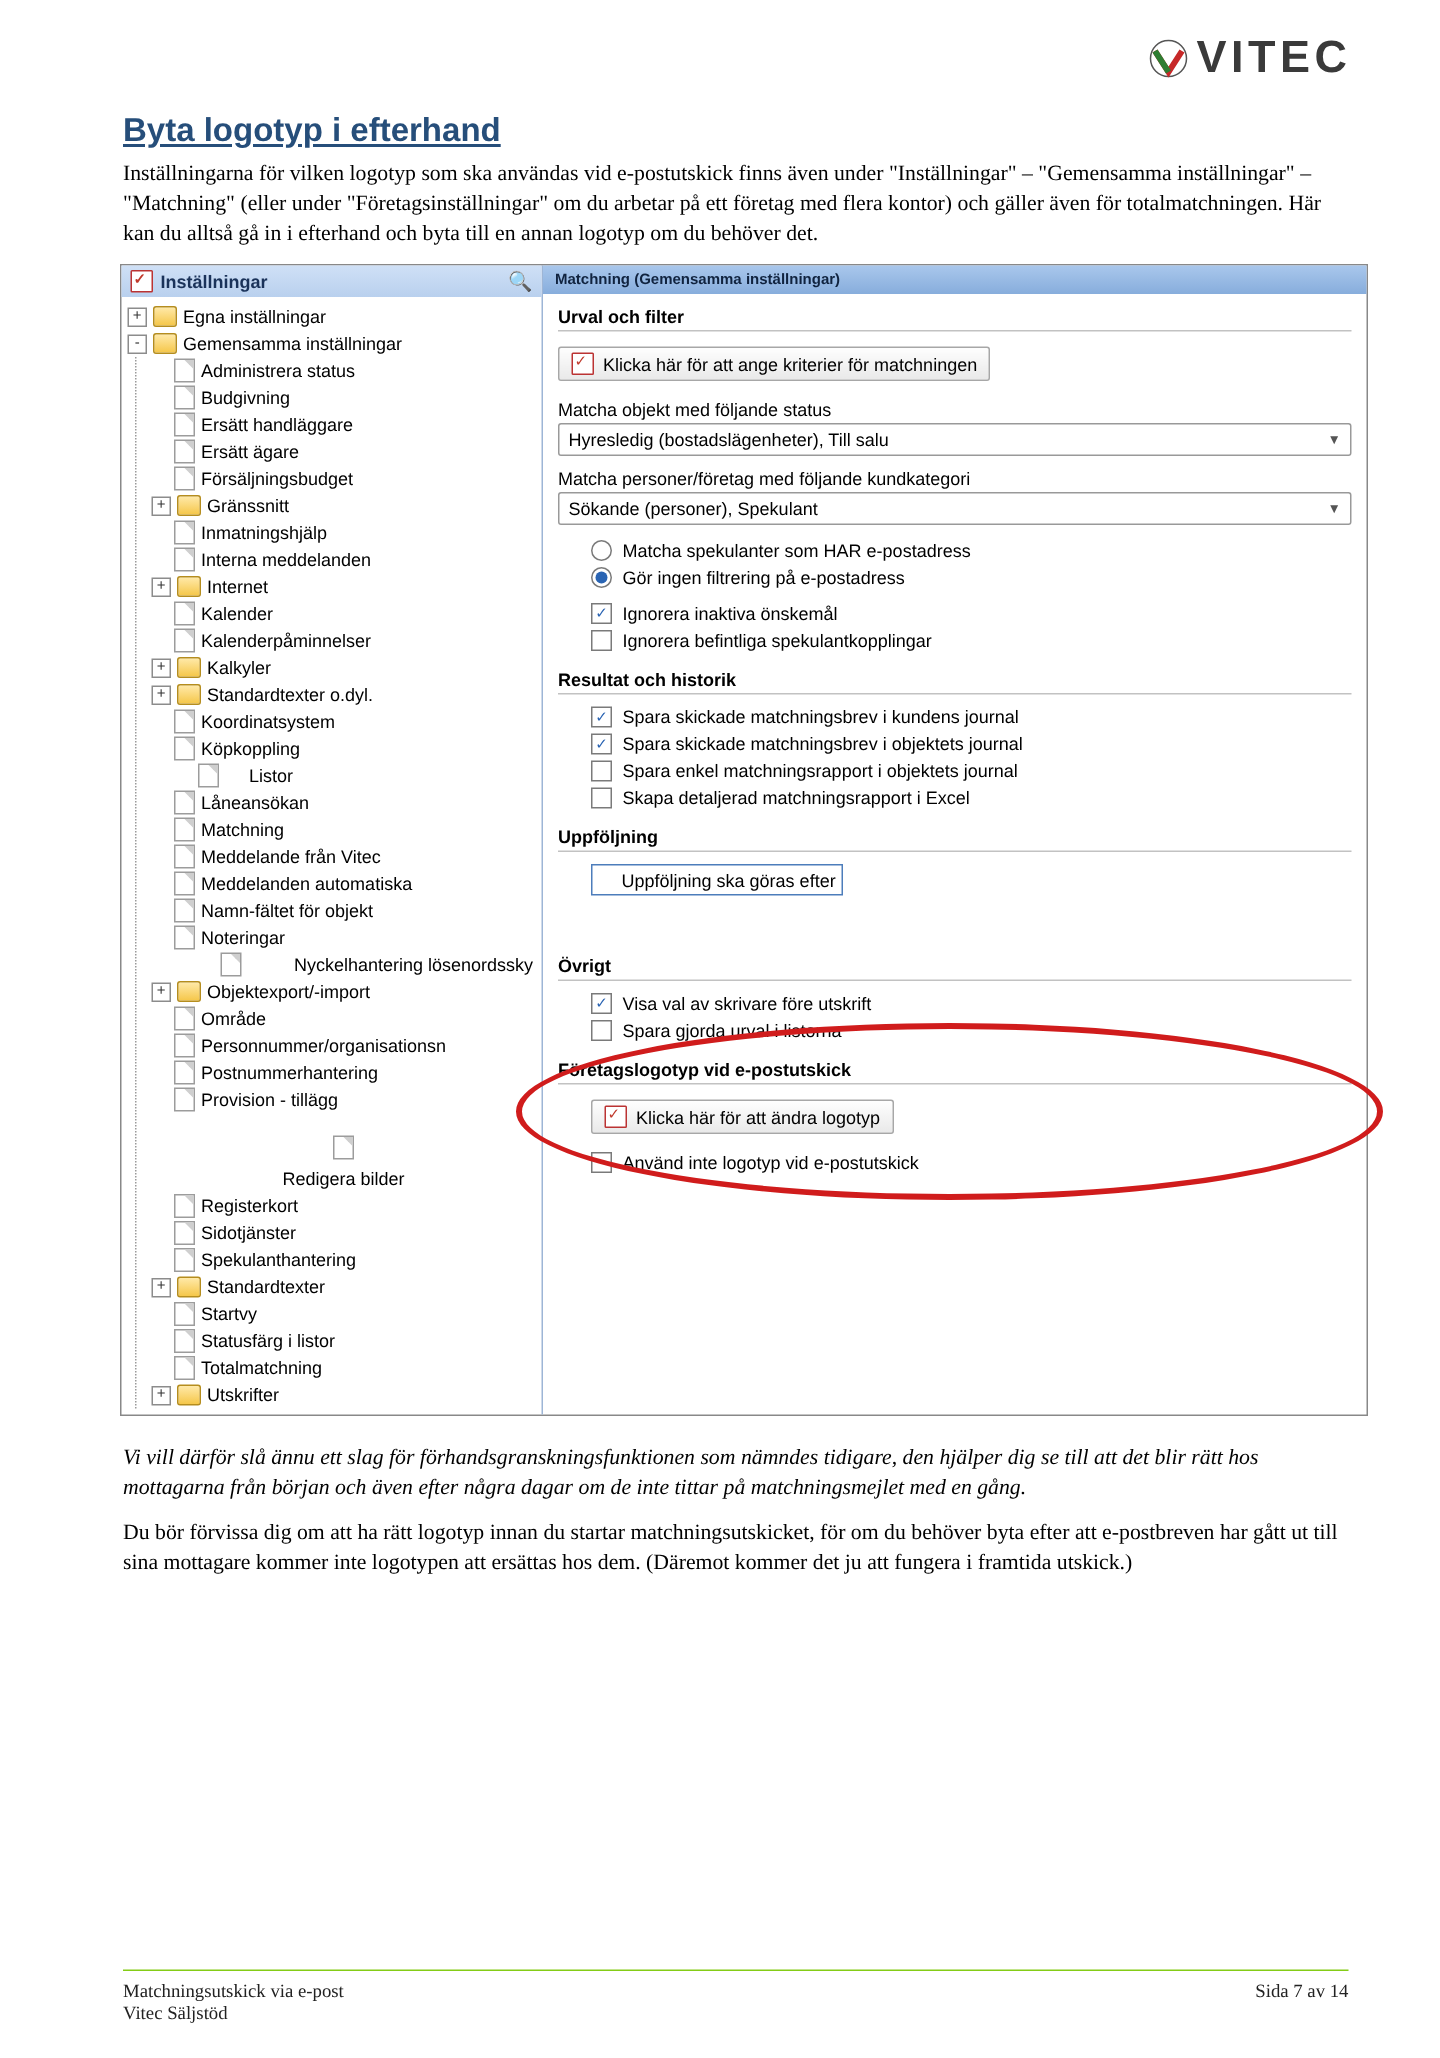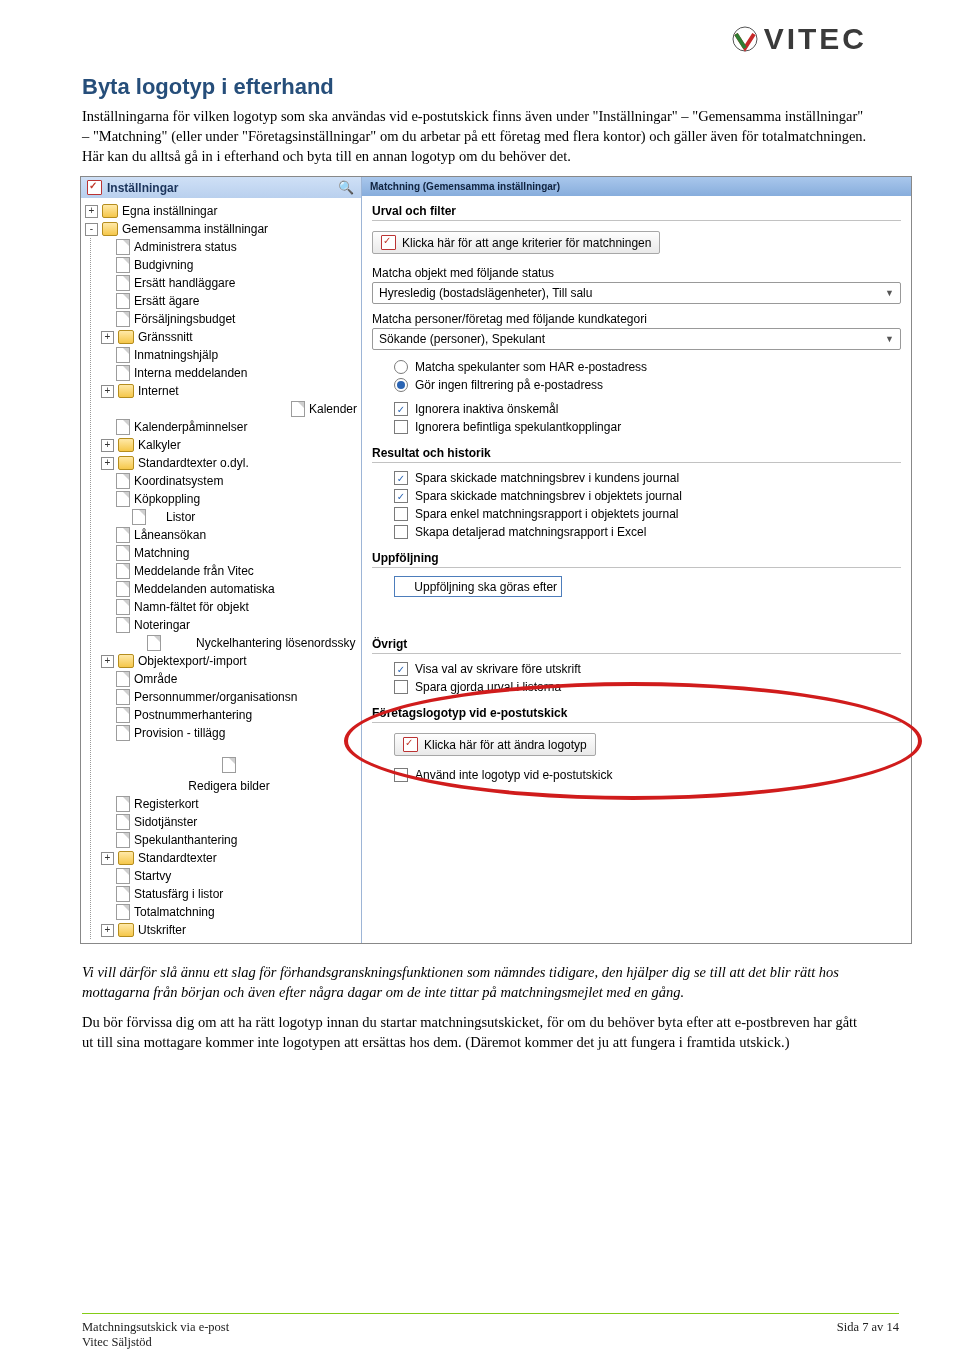--- a/index.html
+++ b/index.html
@@ -1,20 +1,20 @@
 <!DOCTYPE html>
 <html><head>
 <meta charset="utf-8">
 <style>
 html, body { margin: 0; padding: 0; background: #fff; font-family: Georgia, 'Times New Roman', serif; color: #000; }
-.page { width: 959px; height: 1372px; box-sizing: border-box; position: relative; padding: 22px 92px 0 82px; }
+.page { width: 959px; height: 1372px; box-sizing: border-box; position: relative; padding: 22px 58px 0 82px; }
 .logo-bar { display: flex; justify-content: flex-end; align-items: center; gap: 6px; margin-bottom: 18px; }
 .logo-mark { width: 26px; height: 26px; display: inline-block; }
 .logo-word { font-family: Arial, Helvetica, sans-serif; font-weight: 600; font-size: 30px; letter-spacing: 3px; color: #3a3a3a; }
-h2.sec-heading { font-family: 'Trebuchet MS', Arial, sans-serif; font-size: 22px; color: #264e7a; font-weight: bold; margin: 18px 0 6px 0; }
+h2.sec-heading { font-family: 'Trebuchet MS', Arial, sans-serif; font-size: 22px; color: #264e7a; font-weight: bold; margin: 18px 0 6px 0; text-decoration: underline; }
 p.body { font-size: 14.5px; line-height: 1.38; margin: 0 0 10px 0; }
 p.italic { font-style: italic; }
 
 
 .shot { width: 830px; border: 1px solid #888; margin: 6px 0 18px -2px; font-family: Tahoma, Arial, sans-serif; font-size: 12px; background: #fff; display: flex; }
 .shot-left { width: 280px; border-right: 1px solid #9db5d6; display: flex; flex-direction: column; }
 .shot-left-hdr { background: linear-gradient(#cfe0f6,#b9d0ee); padding: 3px 6px; display: flex; align-items: center; justify-content: space-between; }
 .shot-left-hdr .ptitle { display: flex; align-items: center; gap: 5px; font-weight: bold; color: #1b335a; }
 .v-icon { width: 13px; height: 13px; display: inline-block; border: 1px solid #b33; background: #fff; position: relative; border-radius: 1px; }
 .v-icon::after { content:"✓"; font-family: Arial; font-size: 10px; color: #c0392b; position: absolute; top: -1px; left: 1px; }
@@ -126,21 +126,21 @@
             <div class="row" style="padding-left: 4px;">
               <span class="tw blank"></span>
               <span class="doc"></span>
               <span>Interna meddelanden</span>
             </div>
             <div class="row" style="padding-left: 4px;">
               <span class="tw">+</span>
               <span class="folder"></span>
               <span>Internet</span>
             </div>
-            <div class="row" style="padding-left: 4px; justify-content: flex-end;">
+            <div class="row" style="padding-left: 4px;">
               <span class="tw blank"></span>
               <span class="doc"></span>
               <span>Kalender</span>
             </div>
             <div class="row" style="padding-left: 4px;">
               <span class="tw blank"></span>
               <span class="doc"></span>
               <span>Kalenderpåminnelser</span>
             </div>
             <div class="row" style="padding-left: 4px;">

